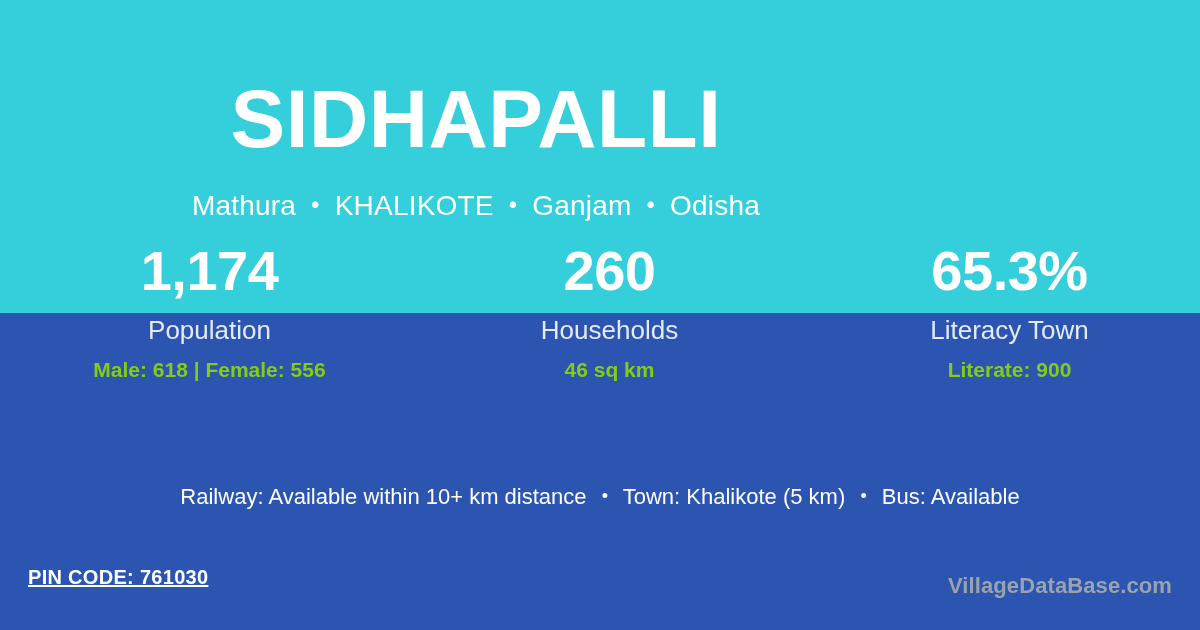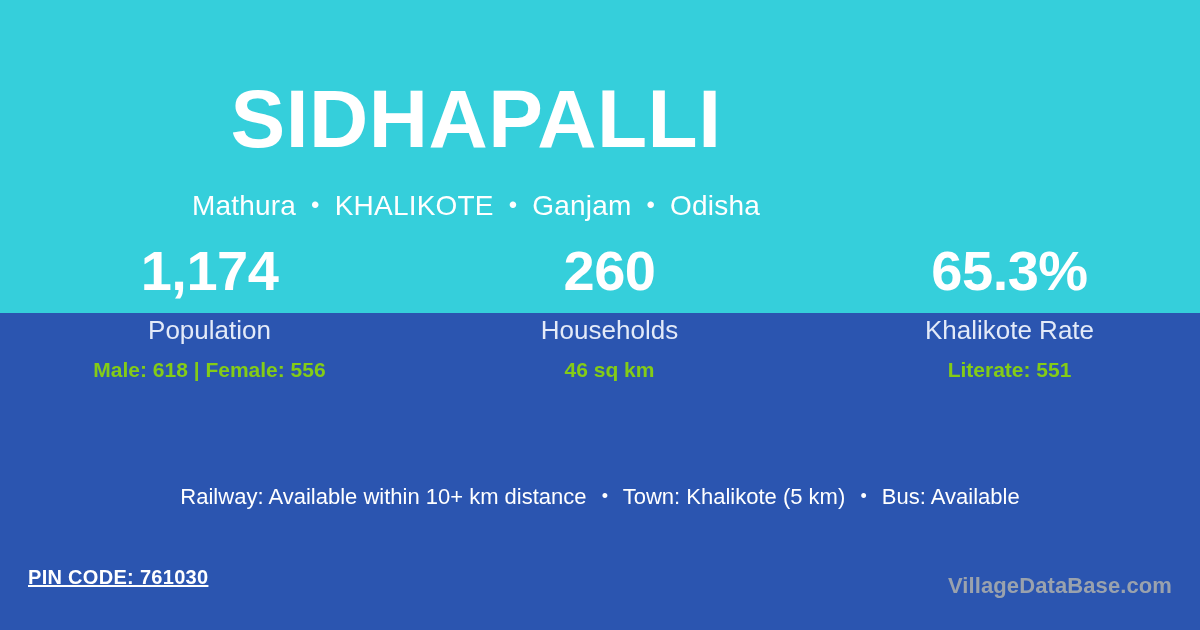--- a/index.html
+++ b/index.html
@@ -197,22 +197,22 @@
     </div>
 
     <div class="stat">
       <div class="stat-value">260</div>
       <div class="stat-label">Households</div>
       <div class="stat-sub">46 sq km</div>
     </div>
 
     <div class="stat">
       <div class="stat-value">65.3%</div>
-      <div class="stat-label">Khalikote Rate</div>
-      <div class="stat-sub">Literate: 551</div>
+      <div class="stat-label">Literacy Town</div>
+      <div class="stat-sub">Literate: 900</div>
     </div>
 
   </div>
 
   <div class="transport">
     <span>Railway: Available within 10+ km distance</span>
     <span class="sep">•</span>
     <span>Town: Khalikote (5 km)</span>
     <span class="sep">•</span>
     <span>Bus: Available</span>

